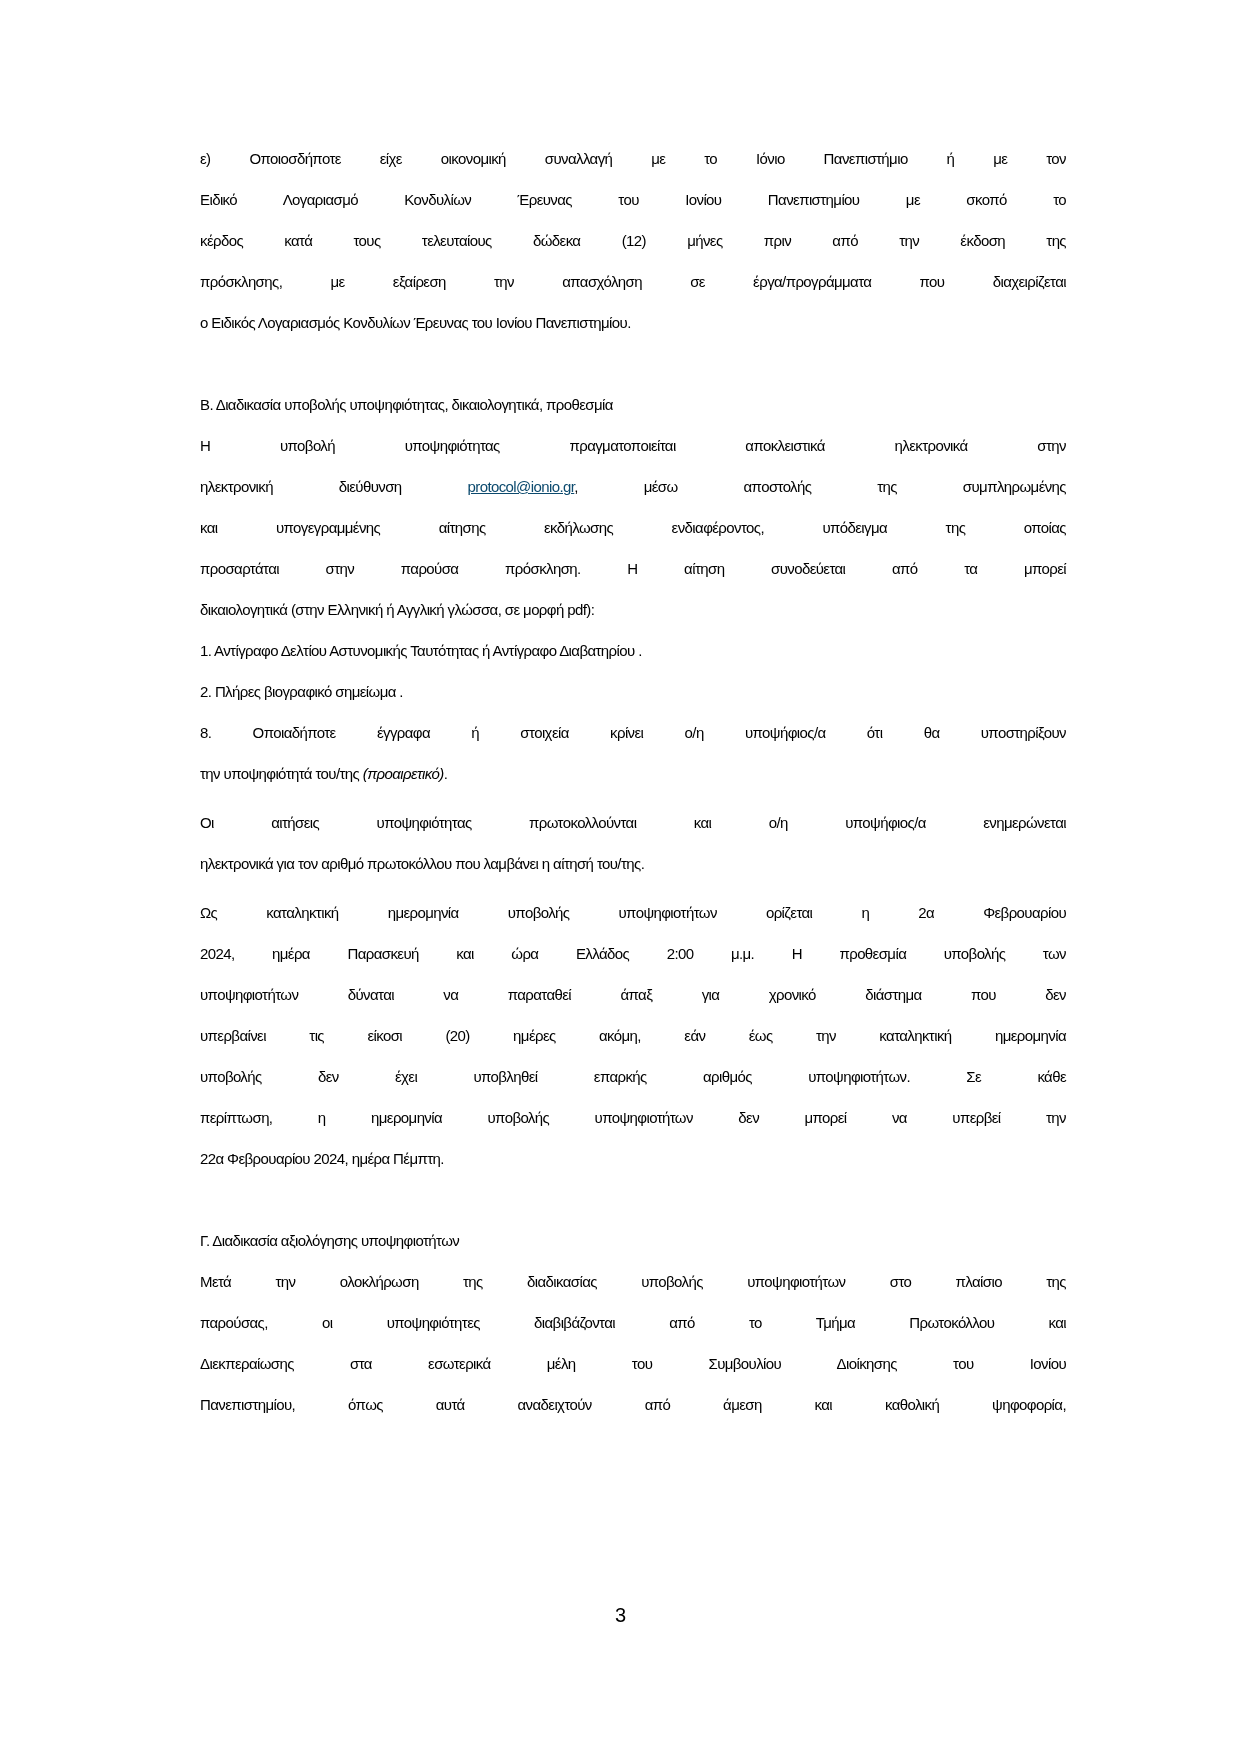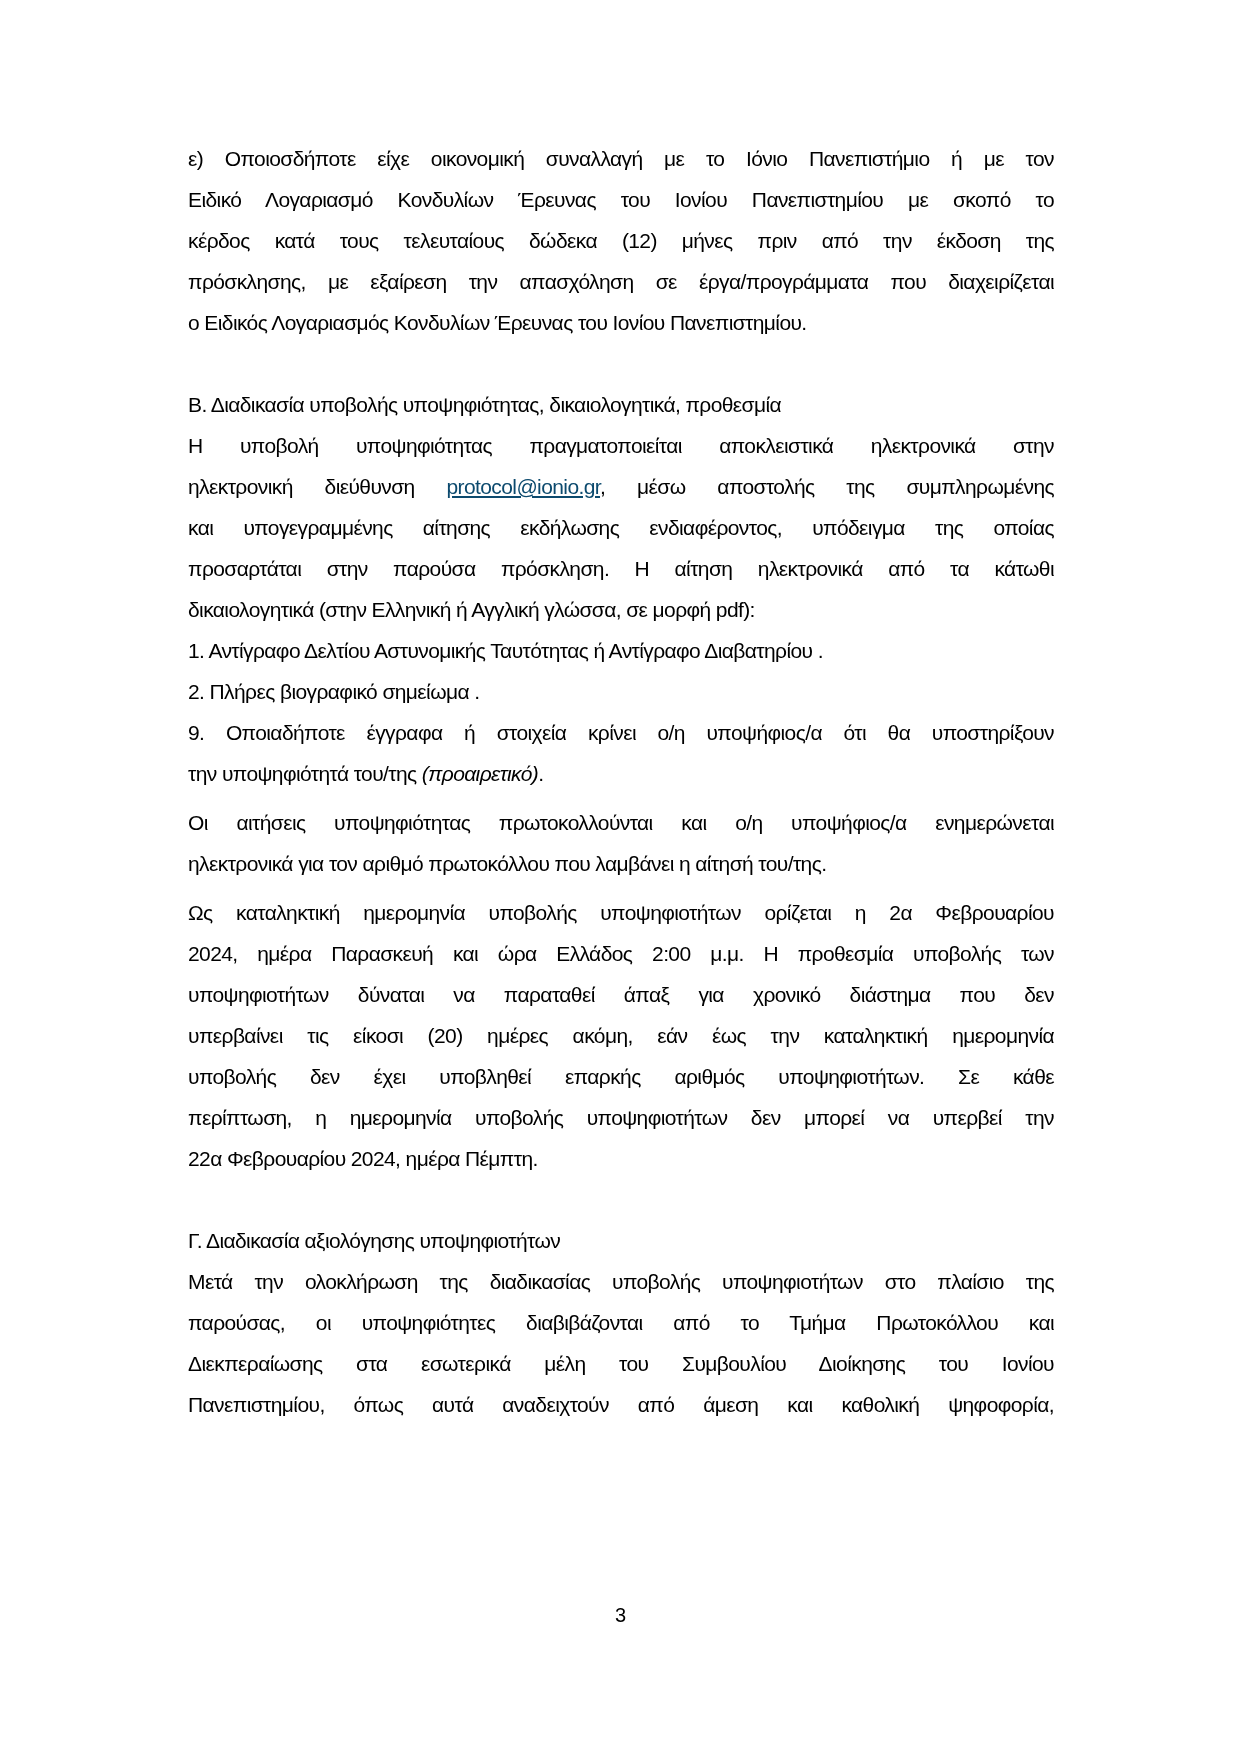--- a/index.html
+++ b/index.html
@@ -1,19 +1,19 @@
 <!DOCTYPE html>
 <html><head>
 <meta charset="utf-8">
 <style>
   html, body { margin: 0; padding: 0; background: #ffffff; }
   body { width: 1241px; height: 1755px; position: relative; overflow: hidden;
          font-family: "Liberation Sans Narrow", "Liberation Sans", sans-serif; color: #000; }
   .page { position: absolute; left: 188px; top: 145px; width: 866px; }
-  .line { position: absolute; left: 0; width: 866px; font-size: 21px; line-height: 28px;
+  .line { position: absolute; left: 12px; width: 866px; font-size: 15px; line-height: 28px;
           white-space: nowrap; letter-spacing: -0.6px; }
   .just { text-align: justify; text-align-last: justify; }
   .b { font-weight: normal; }
   .i { font-style: italic; }
   a.link { color: #1f5fbf; text-decoration: underline; }
   .pagenum { position: absolute; left: 0; width: 1241px; top: 1604px; text-align: center;
              font-size: 20px; font-family: "Liberation Sans", sans-serif; }
 </style>
 </head>
 <body>
@@ -25,26 +25,26 @@
   <div class="line just" style="top:82px">κέρδος κατά τους τελευταίους δώδεκα (12) μήνες πριν από την έκδοση της</div>
   <div class="line just" style="top:123px">πρόσκλησης, με εξαίρεση την απασχόληση σε έργα/προγράμματα που διαχειρίζεται</div>
   <div class="line" style="top:164px">ο Ειδικός Λογαριασμός Κονδυλίων Έρευνας του Ιονίου Πανεπιστημίου.</div>
 
   <div class="line b" style="top:246px">Β. Διαδικασία υποβολής υποψηφιότητας, δικαιολογητικά, προθεσμία</div>
   <div class="line just" style="top:287px">Η υποβολή υποψηφιότητας πραγματοποιείται αποκλειστικά ηλεκτρονικά στην</div>
   <div class="line just" style="top:328px">
     <span>ηλεκτρονική διεύθυνση </span><a class="link" href="#" style="color: #0c4a6e;">protocol@ionio.gr</a><span>, μέσω αποστολής της συμπληρωμένης</span>
   </div>
   <div class="line just" style="top:369px">και υπογεγραμμένης αίτησης εκδήλωσης ενδιαφέροντος, υπόδειγμα της οποίας</div>
-  <div class="line just" style="top:410px">προσαρτάται στην παρούσα πρόσκληση. Η αίτηση ηλεκτρονικά από τα κάτωθι</div>
+  <div class="line just" style="top:410px">προσαρτάται στην παρούσα πρόσκληση. Η αίτηση συνοδεύεται από τα μπορεί</div>
   <div class="line" style="top:451px">δικαιολογητικά (στην Ελληνική ή Αγγλική γλώσσα, σε μορφή pdf):</div>
 
   <div class="line" style="top:492px">1. Αντίγραφο Δελτίου Αστυνομικής Ταυτότητας ή Αντίγραφο Διαβατηρίου .</div>
   <div class="line" style="top:533px">2. Πλήρες βιογραφικό σημείωμα .</div>
-  <div class="line just" style="top:574px">9. Οποιαδήποτε έγγραφα ή στοιχεία κρίνει ο/η υποψήφιος/α ότι θα υποστηρίξουν</div>
+  <div class="line just" style="top:574px">8. Οποιαδήποτε έγγραφα ή στοιχεία κρίνει ο/η υποψήφιος/α ότι θα υποστηρίξουν</div>
   <div class="line" style="top:615px">
     <span>την υποψηφιότητά του/της </span><span class="i">(προαιρετικό)</span><span>.</span>
   </div>
 
   <div class="line just" style="top:664px">Οι αιτήσεις υποψηφιότητας πρωτοκολλούνται και ο/η υποψήφιος/α ενημερώνεται</div>
   <div class="line" style="top:705px">ηλεκτρονικά για τον αριθμό πρωτοκόλλου που λαμβάνει η αίτησή του/της.</div>
 
   <div class="line just" style="top:754px">
     <span>Ως καταληκτική ημερομηνία υποβολής υποψηφιοτήτων ορίζεται η </span><span class="b">2α Φεβρουαρίου</span>
   </div>

